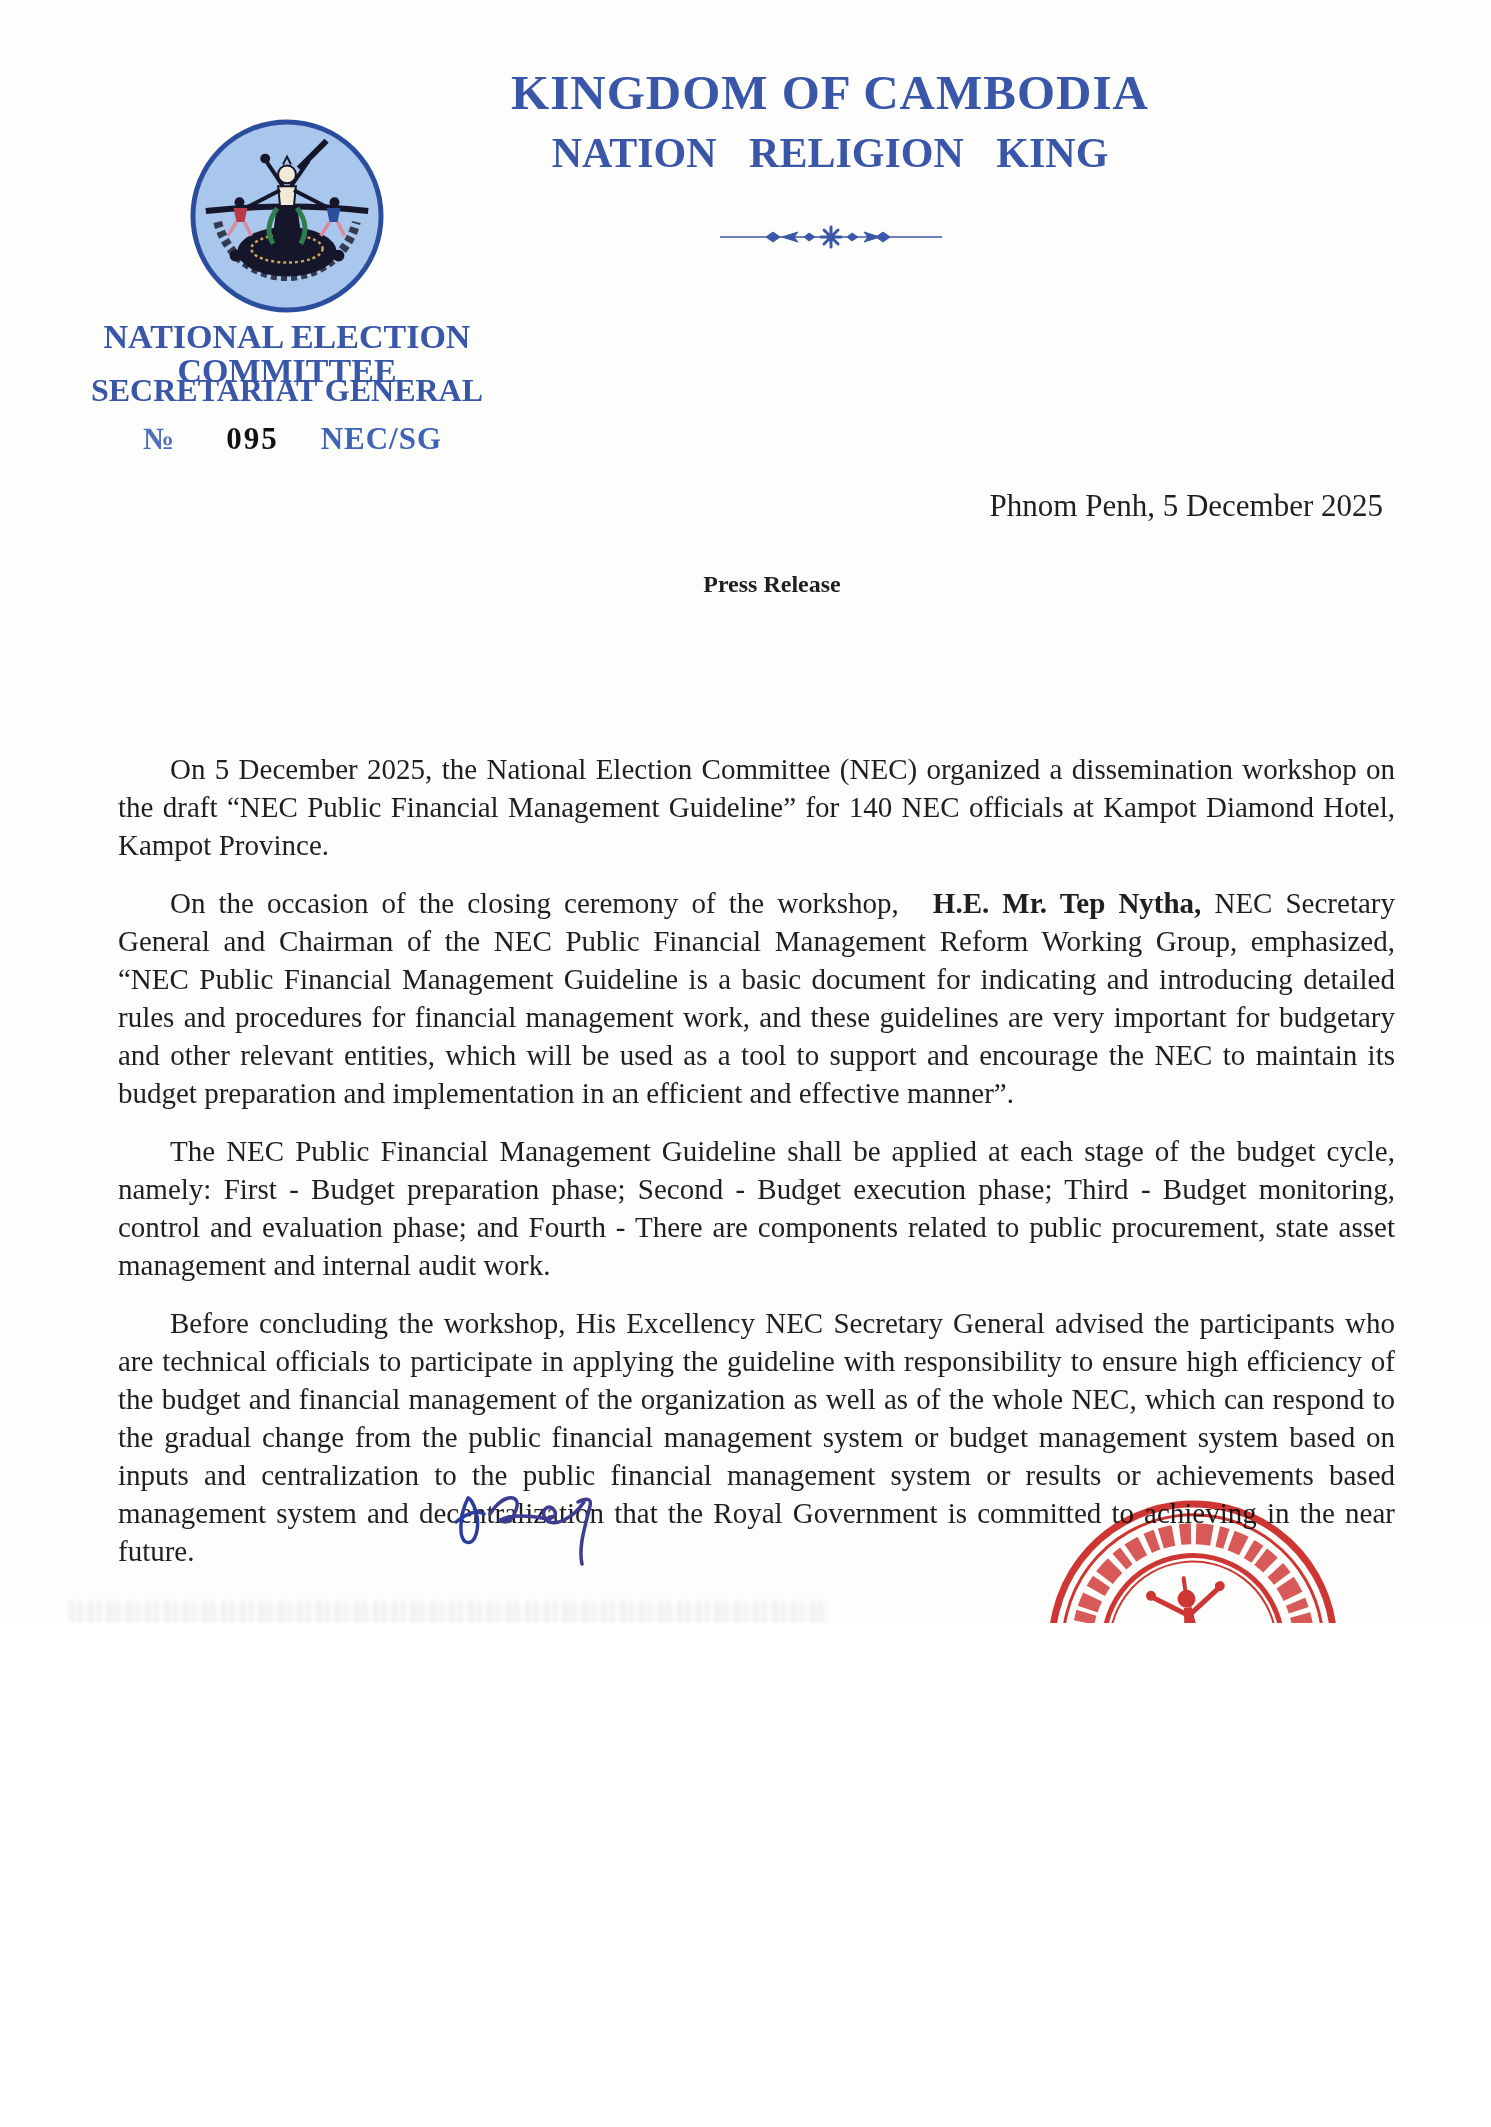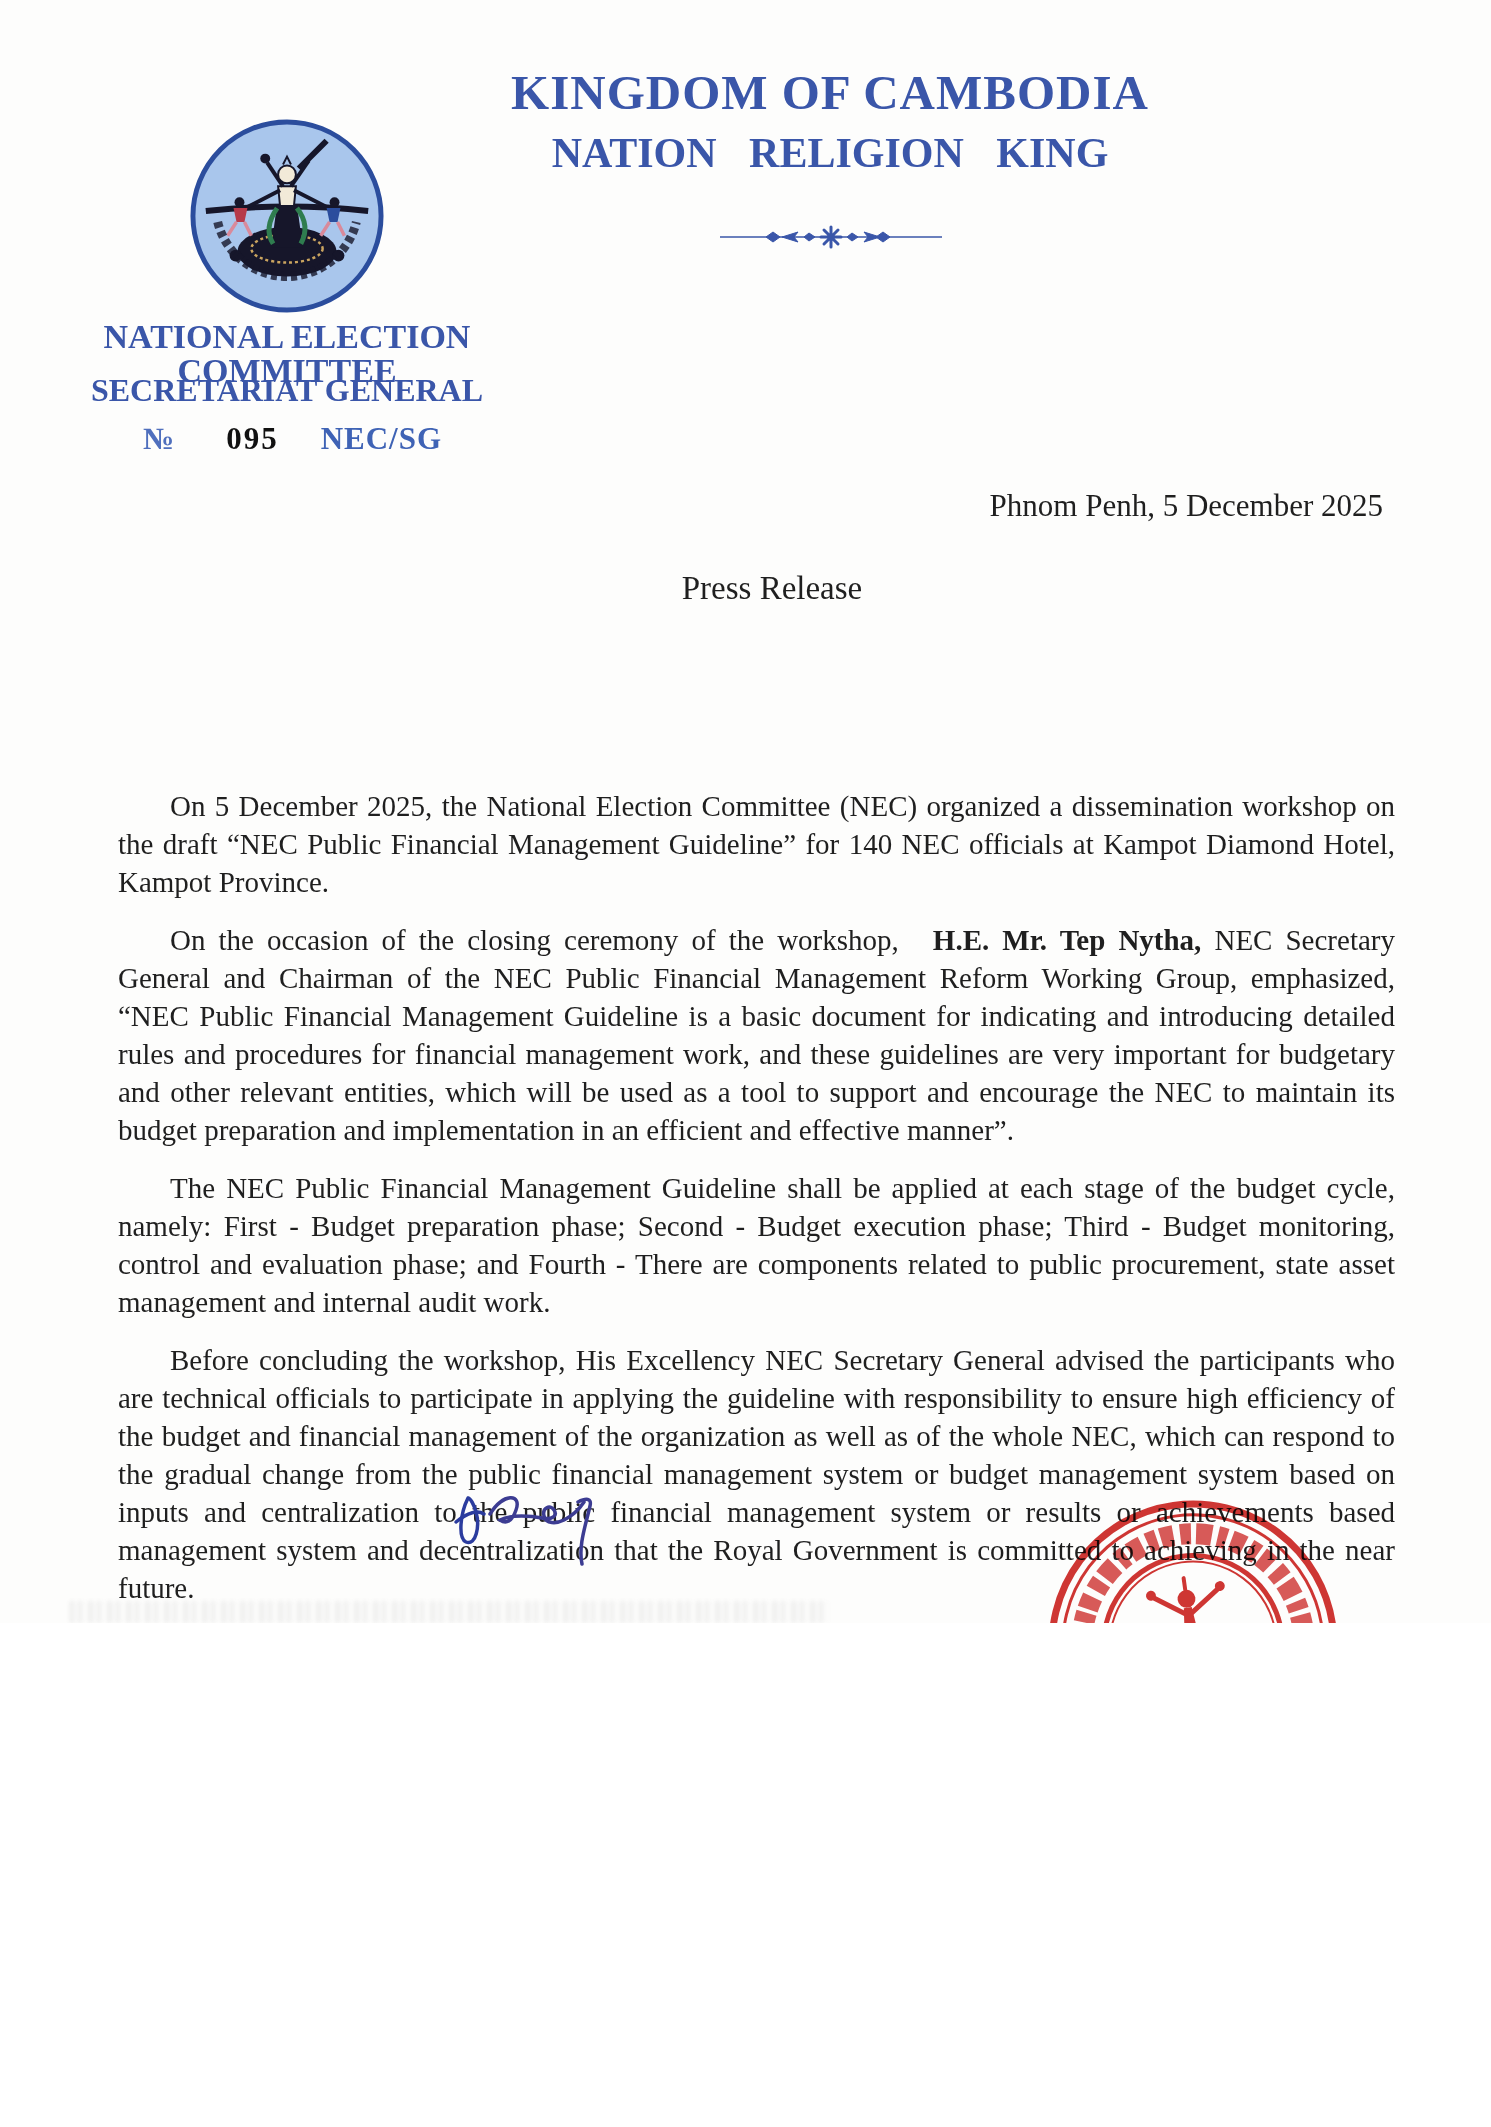--- a/index.html
+++ b/index.html
@@ -35,29 +35,29 @@
   }
   .doc-line{position:absolute;left:143px;top:422px;font-size:31px;line-height:1.1;white-space:nowrap;}
   .doc-no-label{color:#4f6fbd;font-weight:700;}
   .doc-no-number{color:#111111;font-weight:700;margin-left:52px;letter-spacing:2px;}
   .doc-no-suffix{color:#3f63b5;font-weight:700;margin-left:42px;letter-spacing:1px;}
   
   .dateline{position:absolute;top:488px;right:108px;font-size:31px;color:#1f1f1f;}
   
   .press-heading{
     position:absolute;left:118px;top:572px;width:1308px;
-    text-align:center;font-size:33px;font-weight:400;line-height:1;
+    text-align:center;font-size:24px;font-weight:700;line-height:1;
   }
   .release-title{
     position:absolute;left:90px;top:620px;width:1310px;
     text-align:center;font-size:33px;font-weight:700;line-height:46px;
   }
   
   .body-text{
-    position:absolute;left:118px;top:787px;width:1277px;
+    position:absolute;left:118px;top:750px;width:1277px;
     font-size:29px;line-height:38px;text-align:justify;
   }
   .body-text p{margin:0 0 20px 0;text-indent:52px;}
   .body-text b{font-weight:700;margin-left:21px;}
   
   .signature-wrap{position:absolute;left:446px;top:1480px;width:170px;height:100px;}
   .stamp-wrap{
     position:absolute;left:1044px;top:1496px;width:298px;height:298px;
     mix-blend-mode:multiply;opacity:.95;
   }

